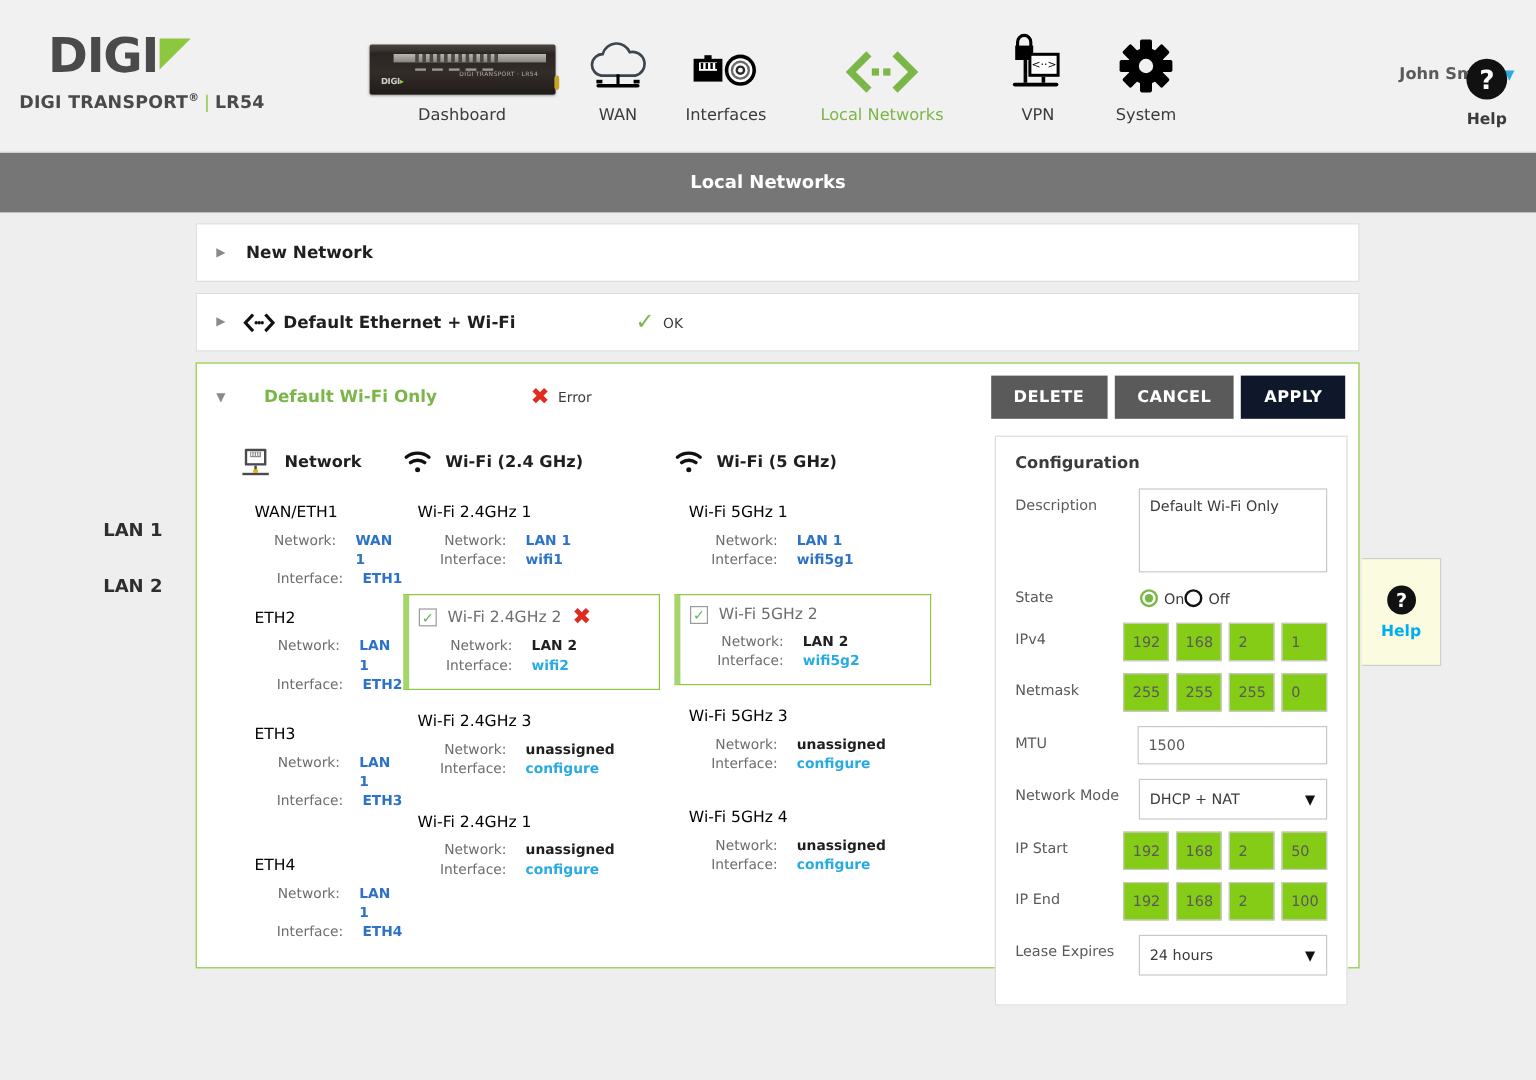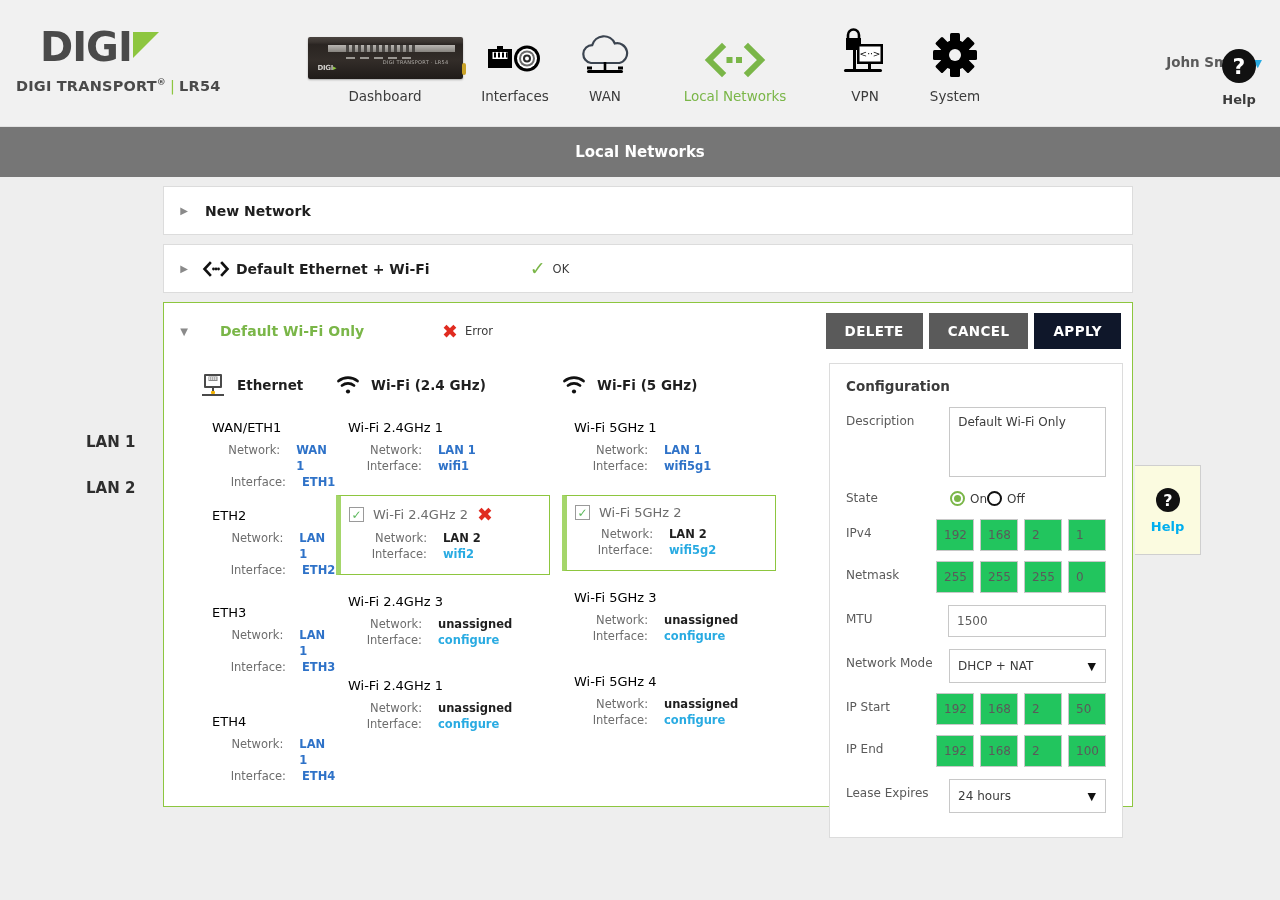--- a/index.html
+++ b/index.html
@@ -211,21 +211,21 @@
     font-family: "DejaVu Sans", "Liberation Sans", sans-serif;
   }
   .radios { display: flex; align-items: center; gap: 0; padding-top: 4px; }
   .radio { display: flex; align-items: center; gap: 5px; cursor: pointer; }
   .rdot { width: 15px; height: 15px; border-radius: 50%; border: 2px solid #111; background:#fff; }
   .rdot.on { border-color: #7ab648; display:flex; align-items:center; justify-content:center; }
   .rdot.on::after { content:''; width:7px; height:7px; border-radius:50%; background:#7ab648; }
   .radio .rl { font-size: 12px; color: #3b3b3b; }
   .octets { display: flex; gap: 6px; }
   .oct {
-    width: 38px; height: 32px; border: 1px solid #c8c8c8; background:#22c55e;
+    width: 38px; height: 32px; border: 1px solid #c8c8c8; background:#84cc16;
     font-size: 12px; color: #5a5a5a; padding-left: 7px;
     font-family: "DejaVu Sans", "Liberation Sans", sans-serif;
   }
   .txtin {
     width: 158px; height: 32px; border: 1px solid #c8c8c8; background:#fff;
     font-size: 12px; color: #5a5a5a; padding-left: 8px;
     font-family: "DejaVu Sans", "Liberation Sans", sans-serif;
   }
   .sel {
     width: 158px; height: 34px; border: 1px solid #c8c8c8; background:#fff;
@@ -278,20 +278,33 @@
               <i></i>
               <i></i>
               <i></i>
             </div>
           <div class="dlogo">DIGI<b>▸</b></div>
           <div class="rlabel">DIGI TRANSPORT · LR54</div>
           <div class="ant"></div>
         </div>
       </div>
       <div class="nav-label">Dashboard</div>
+    </div>
+
+    <div class="nav-item">
+      <div class="nav-ico">
+        <svg width="56" height="44" viewBox="0 0 56 44">
+          <path d="M14 28 a9 9 0 0 1 1.2 -17.9 a12 12 0 0 1 22.6 -1.6 a9.5 9.5 0 0 1 4.6 19.5 z" fill="none" stroke="#3b4450" stroke-width="2.2"></path>
+          <rect x="26.7" y="27" width="2.6" height="9" fill="#000"></rect>
+          <rect x="10" y="35" width="36" height="3" rx="1.5" fill="#000"></rect>
+          <rect x="10" y="31.5" width="5" height="3" fill="#000"></rect>
+          <rect x="41" y="31.5" width="5" height="3" fill="#000"></rect>
+        </svg>
+      </div>
+      <div class="nav-label">WAN</div>
     </div>
 
     <div class="nav-item">
       <div class="nav-ico">
         <svg width="58" height="40" viewBox="0 0 58 40">
           <rect x="2" y="10" width="24" height="19" fill="#000"></rect>
           <rect x="6.5" y="13" width="15" height="7" fill="#fff"></rect>
           <g fill="#000">
               <rect x="8" y="13.5" width="2" height="5"></rect>
               <rect x="12" y="13.5" width="2" height="5"></rect>
@@ -303,33 +316,20 @@
           <circle cx="41" cy="19.5" r="10" fill="#fff"></circle>
           <circle cx="41" cy="19.5" r="8" fill="#6b6b6b"></circle>
           <circle cx="41" cy="19.5" r="6" fill="#fff"></circle>
           <circle cx="41" cy="19.5" r="4" fill="#2a2a2a"></circle>
           <circle cx="41" cy="19.5" r="2" fill="#fff"></circle>
         </svg>
       </div>
       <div class="nav-label">Interfaces</div>
     </div>
 
-    <div class="nav-item">
-      <div class="nav-ico">
-        <svg width="56" height="44" viewBox="0 0 56 44">
-          <path d="M14 28 a9 9 0 0 1 1.2 -17.9 a12 12 0 0 1 22.6 -1.6 a9.5 9.5 0 0 1 4.6 19.5 z" fill="none" stroke="#3b4450" stroke-width="2.2"></path>
-          <rect x="26.7" y="27" width="2.6" height="9" fill="#000"></rect>
-          <rect x="10" y="35" width="36" height="3" rx="1.5" fill="#000"></rect>
-          <rect x="10" y="31.5" width="5" height="3" fill="#000"></rect>
-          <rect x="41" y="31.5" width="5" height="3" fill="#000"></rect>
-        </svg>
-      </div>
-      <div class="nav-label">WAN</div>
-    </div>
-
     <div class="nav-item wide active">
       <div class="nav-ico">
         <svg width="66" height="38" viewBox="0 0 66 38">
           <path d="M20 6 L7 19 L20 32" fill="none" stroke="#7ab648" stroke-width="6" stroke-linecap="square" stroke-linejoin="miter"></path>
           <path d="M46 6 L59 19 L46 32" fill="none" stroke="#7ab648" stroke-width="6" stroke-linecap="square" stroke-linejoin="miter"></path>
           <rect x="24.5" y="16" width="6" height="6" fill="#7ab648"></rect>
           <rect x="34" y="16" width="6" height="6" fill="#7ab648"></rect>
         </svg>
       </div>
       <div class="nav-label">Local Networks</div>
@@ -449,21 +449,21 @@
             <g fill="#fff">
                 <rect x="9.3" y="5" width="1" height="3"></rect>
                 <rect x="11.3" y="5" width="1" height="3"></rect>
                 <rect x="13.3" y="5" width="1" height="3"></rect>
                 <rect x="15.3" y="5" width="1" height="3"></rect>
               </g>
             <rect x="12" y="16" width="2" height="5" fill="#4a4a4a"></rect>
             <rect x="11" y="19" width="4" height="3" rx="1" fill="#f0b000"></rect>
             <rect x="2" y="22" width="22" height="2" fill="#4a4a4a"></rect>
           </svg>
-          <span class="t">Ethernet</span>
+          <span class="t">Network</span>
         </div>
 
         <div class="port">
           <div class="pname">WAN/ETH1</div>
           <div class="kv">
             <div class="kvline">
                 <span class="k">Network:</span>
                 <span class="v">WAN 1</span>
               </div>
             <div class="kvline">

